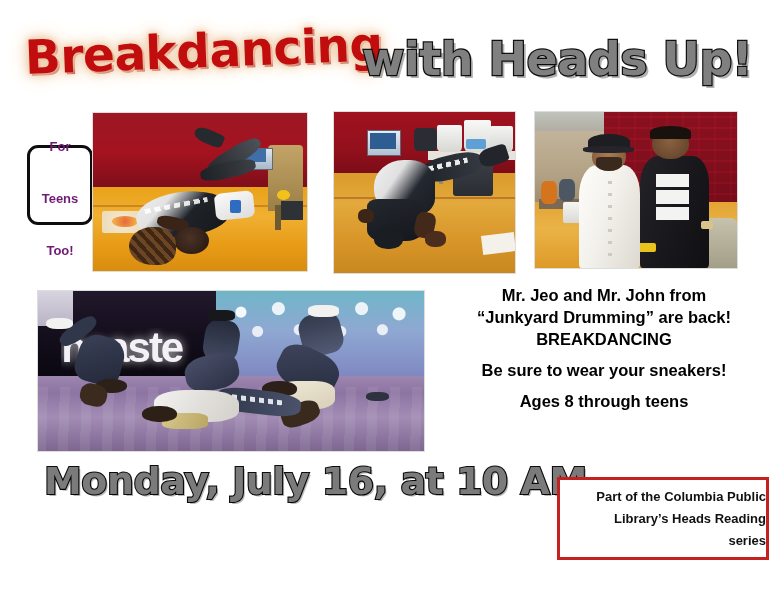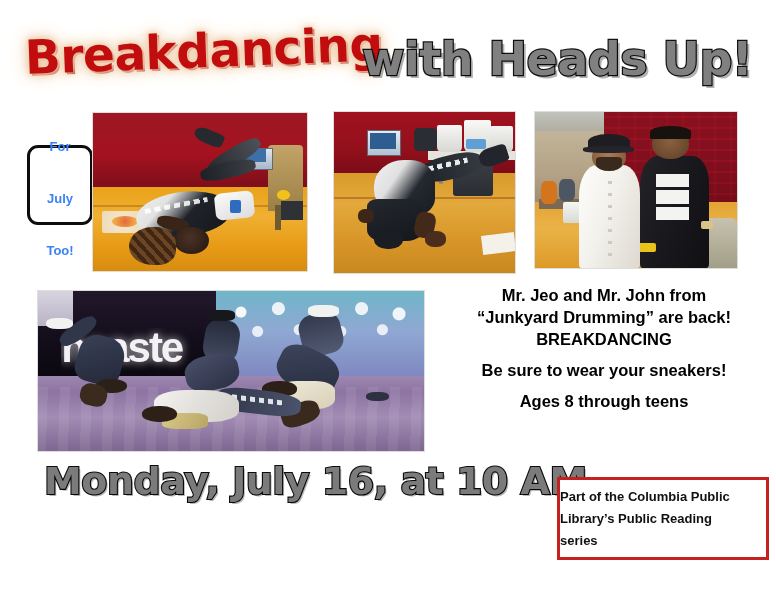--- a/index.html
+++ b/index.html
@@ -70,21 +70,21 @@
     border: 3px solid #0d0d0d;
     border-radius: 11px;
     background: #ffffff;
     display: flex;
     flex-direction: column;
     align-items: center;
     justify-content: center;
     box-sizing: border-box;
   }
   .teens-box span {
-    color: #3b82f6;
+    color: #701a75;
     font-family: "Liberation Sans", sans-serif;
     font-weight: bold;
     font-size: 13px;
     line-height: 24px;
     margin-top: 28px;
   }
 
   
   .photo {
     position: absolute;
@@ -352,21 +352,21 @@
     position: absolute;
     left: 557px;
     top: 477px;
     width: 212px;
     height: 83px;
     border: 3px solid #c62121;
     background: #ffffff;
     box-sizing: border-box;
     display: flex;
     flex-direction: column;
-    align-items: flex-start;
+    align-items: flex-end;
     justify-content: center;
   }
   .series-box span {
     font-family: "Liberation Sans", sans-serif;
     font-weight: bold;
     font-size: 13px;
     line-height: 22px;
     color: #111111;
     white-space: nowrap;
   }
@@ -376,21 +376,21 @@
 
 <div id="flyer">
 
   <div class="title-row">
     <div class="title-main">Breakdancing</div>
     <div class="title-sub">with Heads Up!</div>
   </div>
 
   <div class="teens-box">
     <span>For</span>
-    <span>July</span>
+    <span>Teens</span>
     <span>Too!</span>
   </div>
 
   <div class="photo" id="photo1">
     <div class="ph-layer p1-wall"></div>
     <div class="ph-layer p1-floor"></div>
     <div class="ph-layer p1-floorln"></div>
     <div class="ph-layer p1-mat"></div>
     <div class="ph-layer p1-mat2"></div>
     <div class="ph-layer p1-chair"></div>
@@ -501,17 +501,17 @@
     <div class="gap"></div>
     <div class="l">Be sure to wear your sneakers!</div>
     <div class="gap"></div>
     <div class="l">Ages 8 through teens</div>
   </div>
 
   <div class="when">Monday, July 16, at 10 AM</div>
 
   <div class="series-box">
     <span>Part of the Columbia Public</span>
-    <span>Library’s Public Reading</span>
+    <span>Library’s Heads Reading</span>
     <span>series</span>
   </div>
 
 </div>
 
 </body></html>

